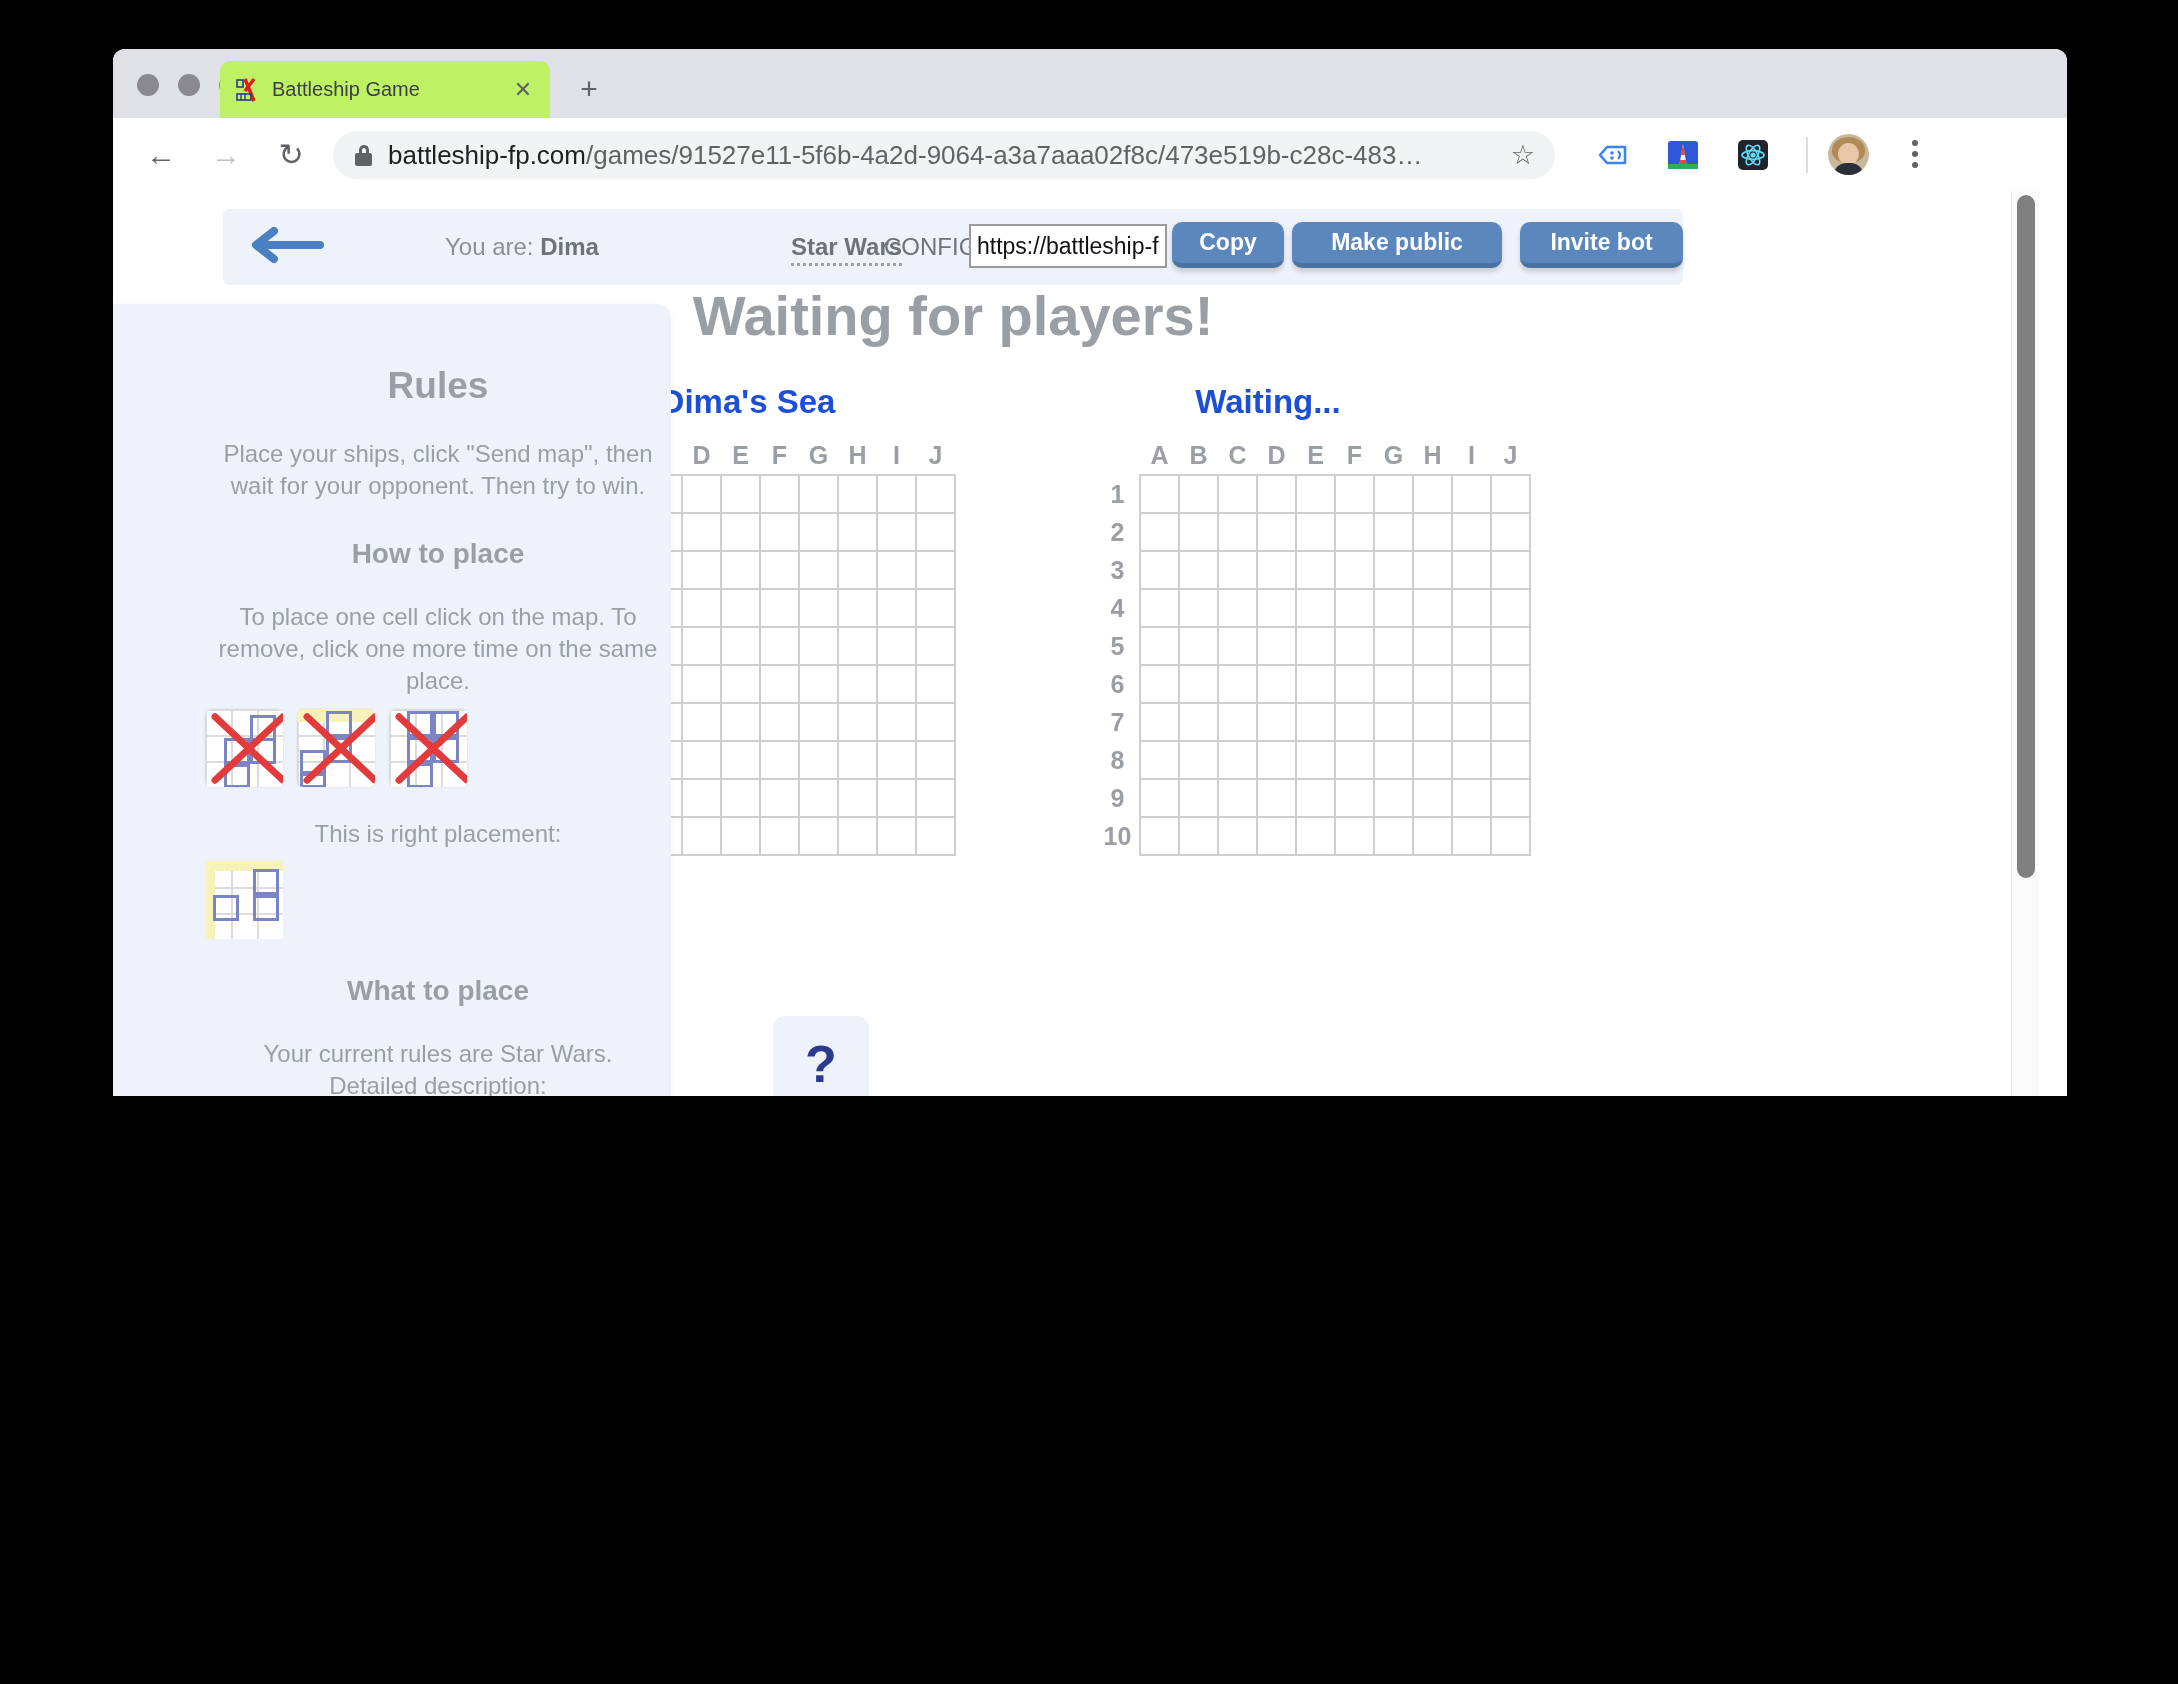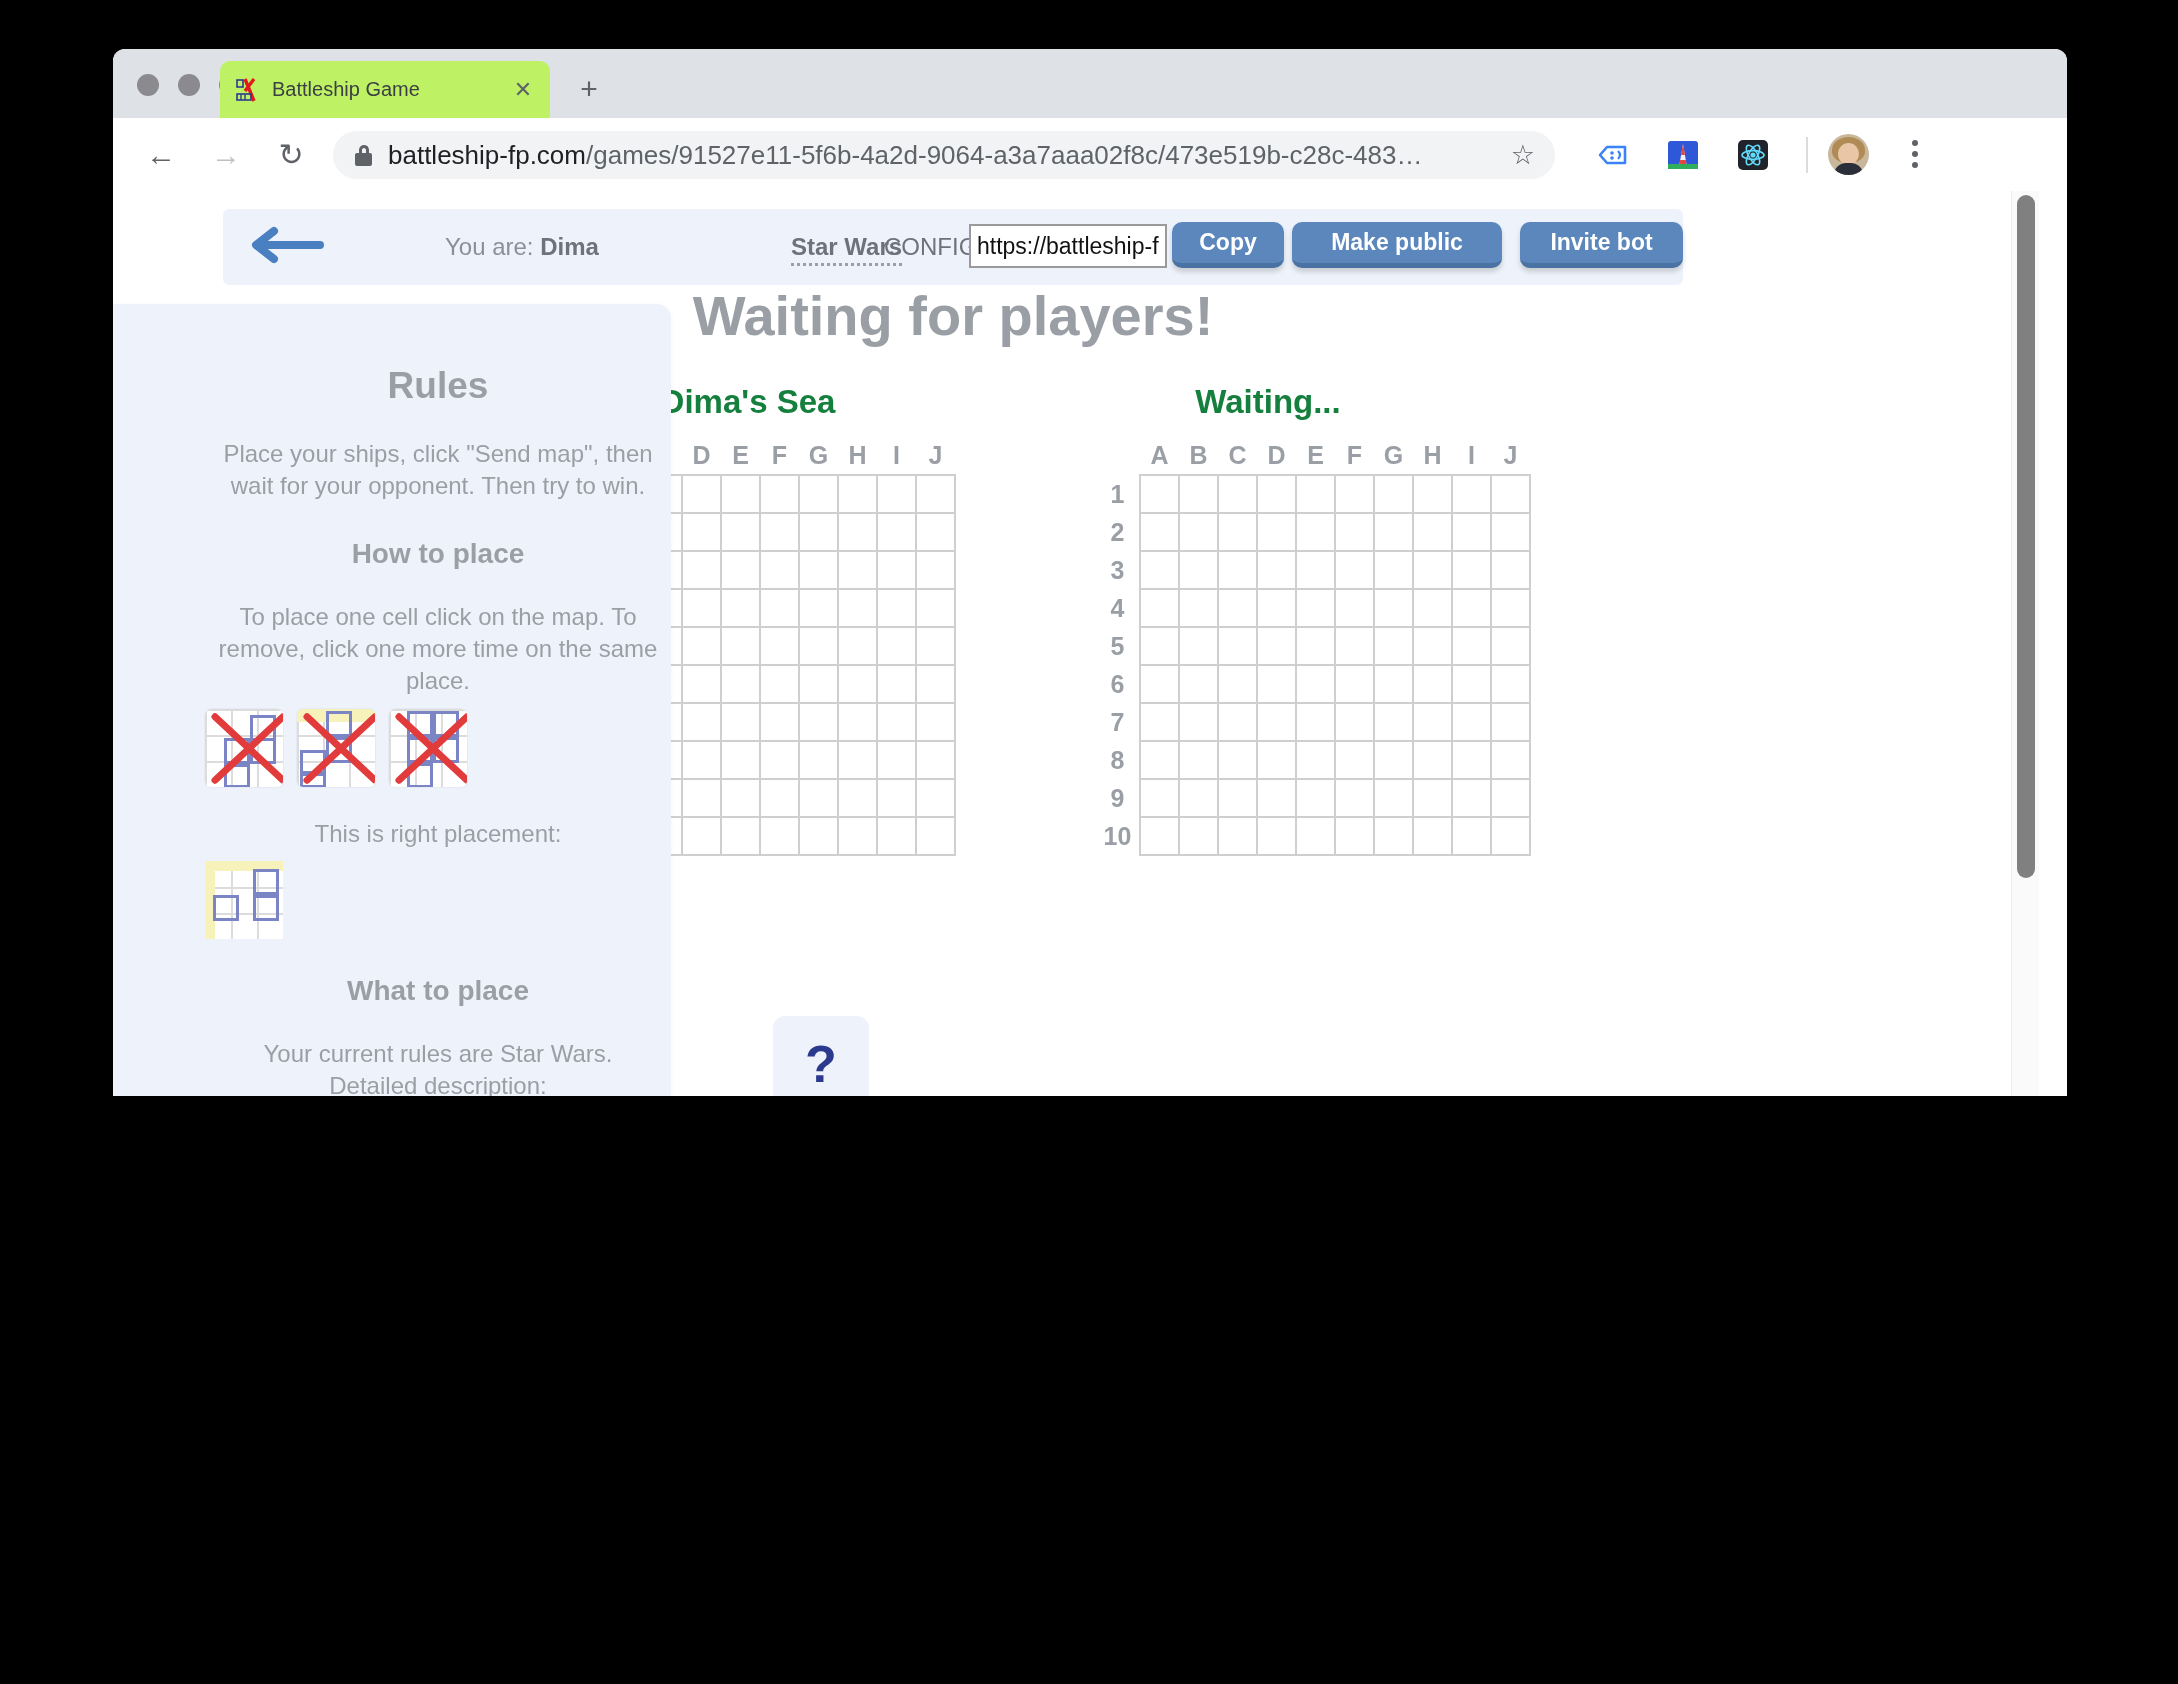--- a/index.html
+++ b/index.html
@@ -198,21 +198,21 @@
   #main-title {
     position: absolute; left: 460px; top: 92px;
     width: 760px;
     text-align: center;
     font-size: 56px; font-weight: bold; color: #9a9fa6;
   }
 
   
   .board-title {
     position: absolute;
-    font-size: 33px; font-weight: bold; color: #15803d;
+    font-size: 33px; font-weight: bold; color: #1d4ed8;
     text-align: center;
   }
   #my-board-title  { left: 470px; top: 192px; width: 330px; }
   #opp-board-title { left: 990px; top: 192px; width: 330px; }
 
   .board {
     position: absolute;
     border-collapse: collapse;
   }
   #my-board  { left: 408px; top: 246px; }

